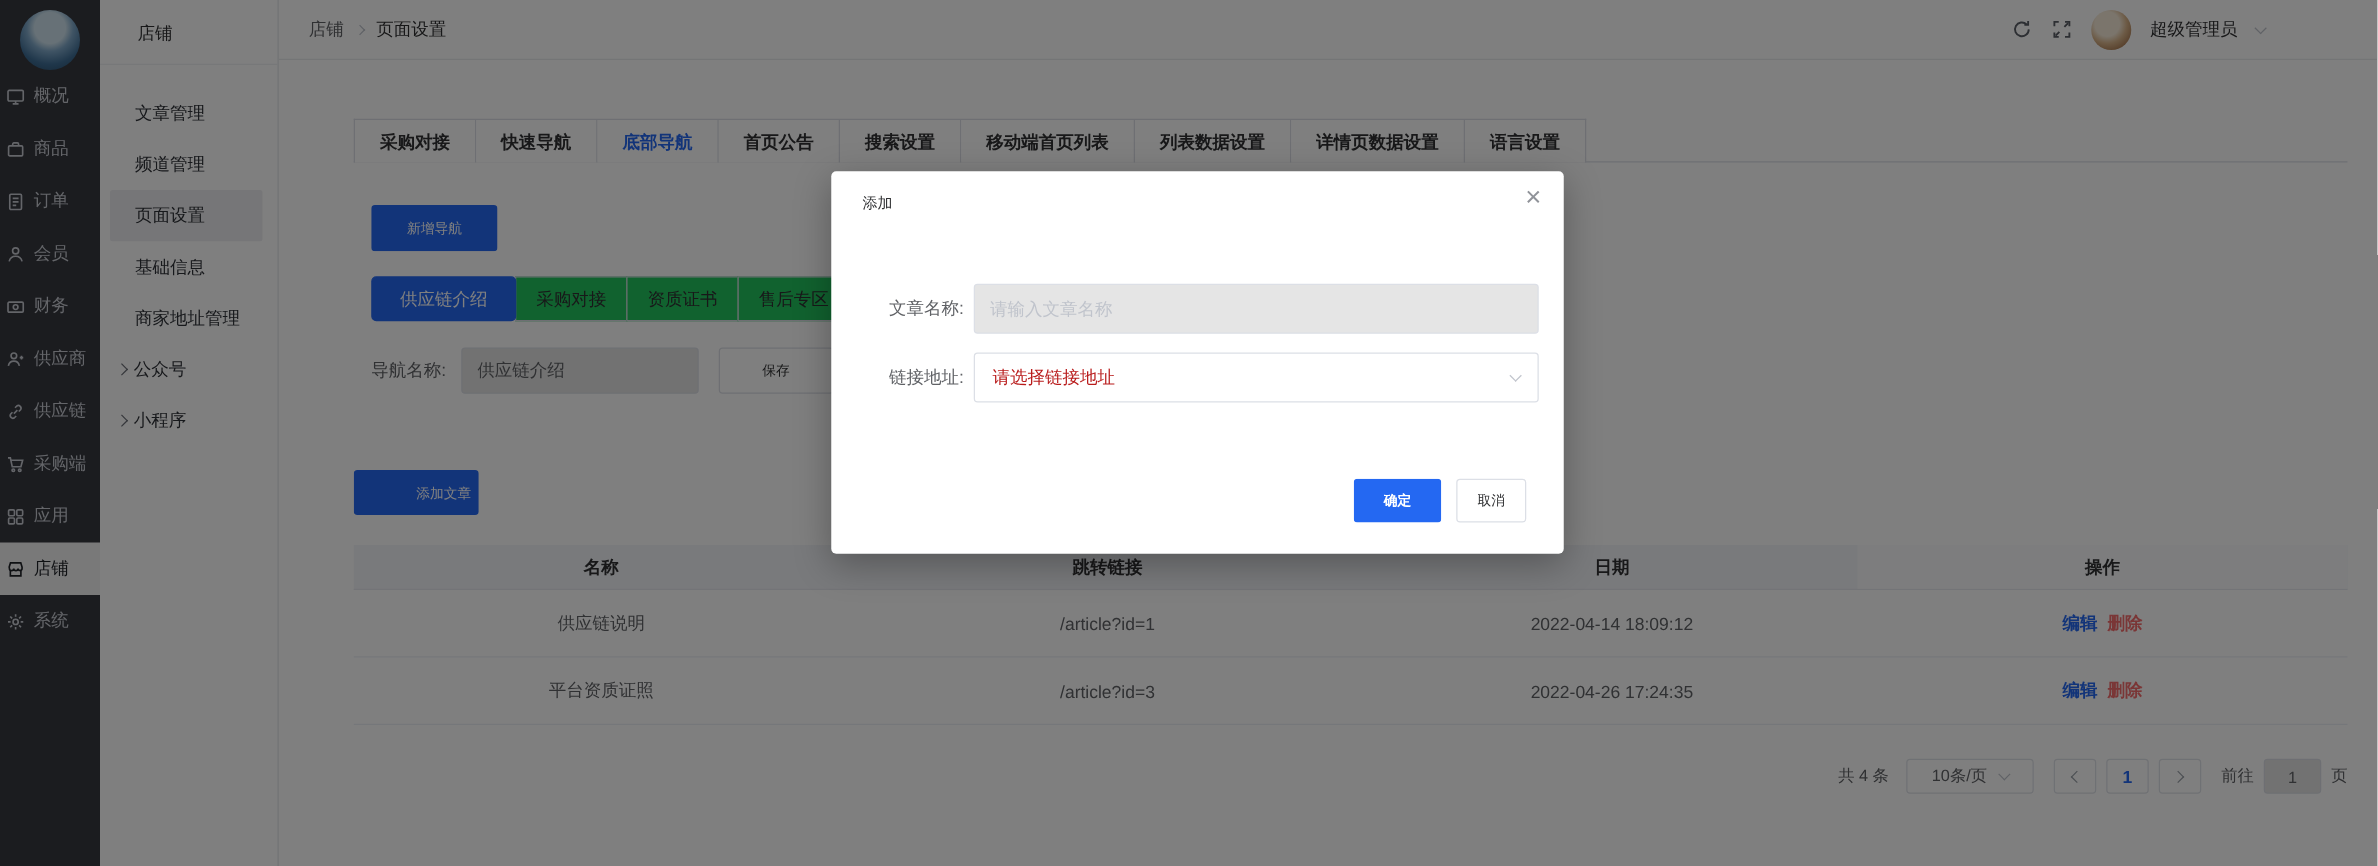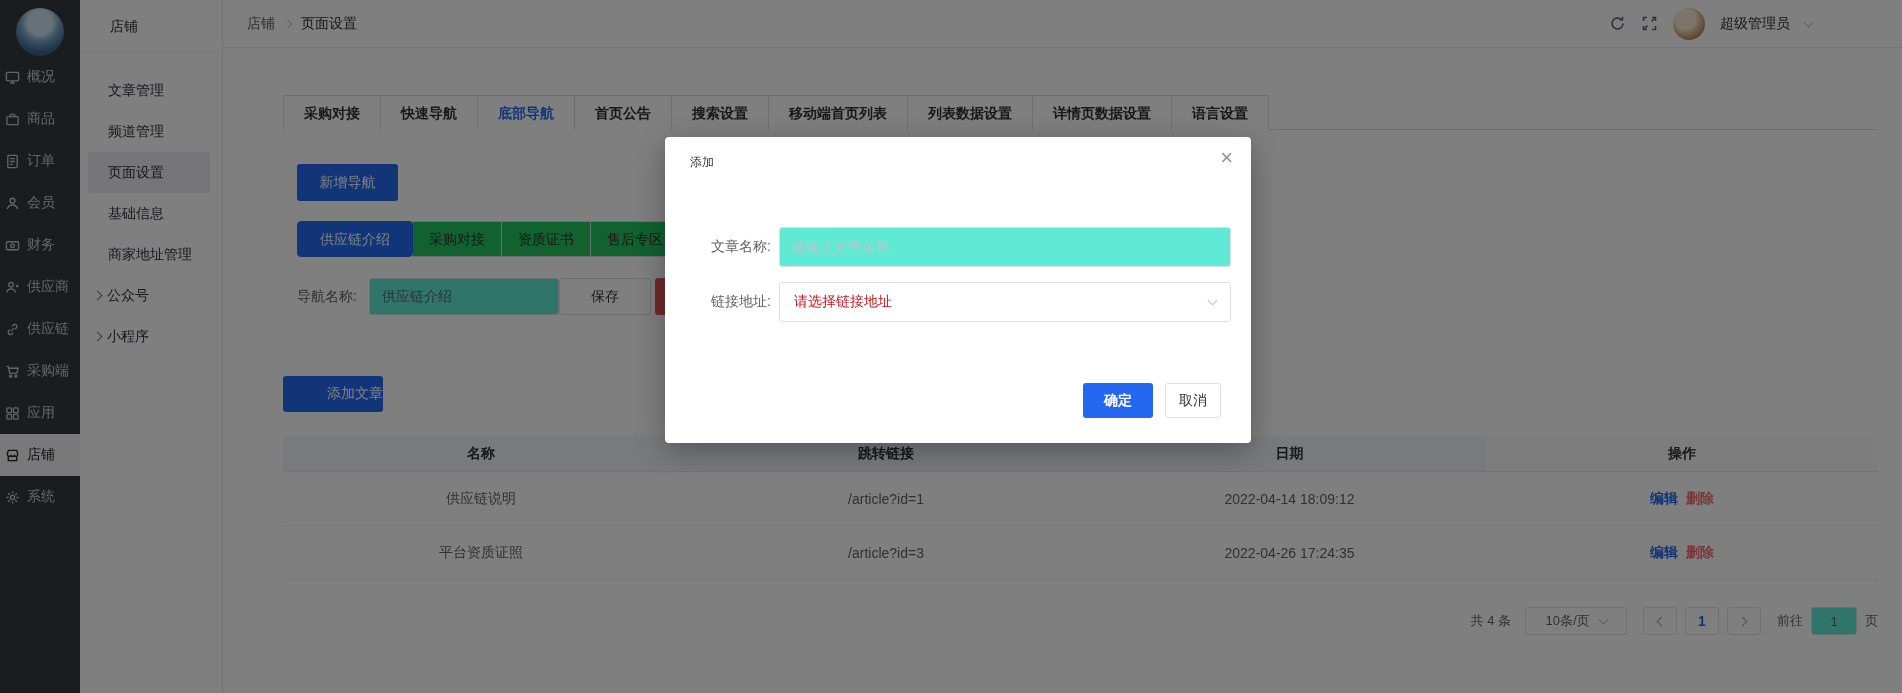--- a/index.html
+++ b/index.html
@@ -50,40 +50,40 @@
   
   .tabs-row { margin-top:47px; border-bottom:1px solid #dcdfe6; height:35px; }
   .tabs-group { display:inline-flex; height:35px; border:1px solid #dcdfe6; border-bottom:none; }
   .tab { height:34px; line-height:34px; padding:0 20px; border-right:1px solid #dcdfe6;
     font-weight:700; color:#303133; cursor:pointer; white-space:nowrap; background:#fff; }
   .tab:last-child { border-right:none; }
   .tab.active { color:#2468f2; }
 
   
   .btn { display:inline-flex; align-items:center; justify-content:center; border-radius:3px;
-    cursor:pointer; font-size:14px; border:1px solid transparent; white-space:nowrap; }
+    cursor:pointer; font-size:11px; border:1px solid transparent; white-space:nowrap; }
   .btn-primary { background:#2468f2; color:#fff; }
   .btn-plain { background:#fff; color:#303133; border-color:#dcdfe6; }
   .btn-danger { background:#e05353; color:#fff; }
 
   .new-nav-row { margin-top:34px; margin-left:14px; }
   .btn-new-nav { width:101px; height:37px; }
 
   .subtabs { margin-top:20px; margin-left:14px; display:inline-flex; }
   .subtab { height:36px; line-height:34px; padding:0 16px; background:#22c55e; border:1px solid #dcdfe6;
     margin-left:-1px; color:#303133; cursor:pointer; white-space:nowrap; }
   .subtab:first-child { margin-left:0; }
   .subtab.active { background:#2468f2; border-color:#2468f2; color:#fff; border-radius:4px; position:relative; z-index:1; padding:0 22px; }
 
   .nav-name-row { margin-top:21px; margin-left:14px; display:flex; align-items:center; }
   .nav-name-label { color:#606266; margin-right:12px; }
   .input { height:37px; border:1px solid #dcdfe6; border-radius:3px; padding:0 12px; font-size:14px;
-    color:#606266; font-family:inherit; outline:none; background:#5eead4; }
+    color:#606266; font-family:inherit; outline:none; background:#e5e5e5; }
   .nav-name-input { width:190px; }
-  .btn-save { width:92px; height:37px; margin-left:0; }
+  .btn-save { width:92px; height:37px; margin-left:16px; }
   .btn-del-nav { width:80px; height:37px; margin-left:4px; }
 
   .add-article-row { margin-top:61px; }
   .btn-add-article { width:100px; height:36px;padding-left:44px; }
 
   
   .table { margin-top:24px; width:1595px; }
   .t-head { display:grid; grid-template-columns:396px 414px 393px 392px; height:36px;
     background:#f3f5f8; border-bottom:1px solid #e6e8ee; }
   .t-head .t-cell { font-weight:700; color:#303133; }

